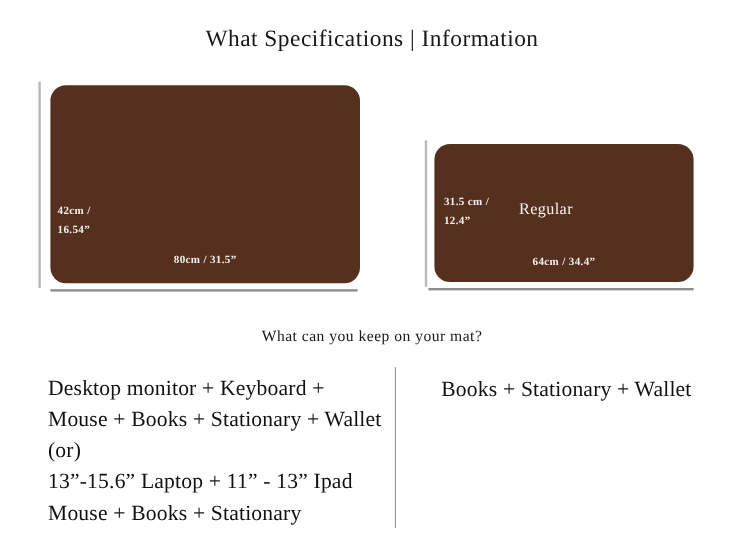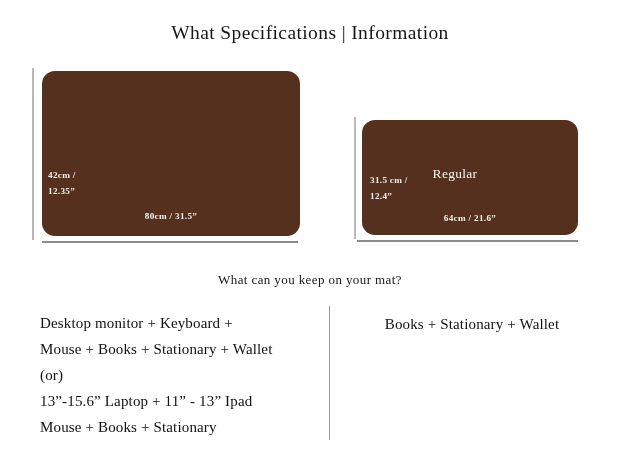--- a/index.html
+++ b/index.html
@@ -69,21 +69,21 @@
 
   
   #mat-large { left: 42px; top: 71px; width: 258px; height: 165px; }
   #mat-large-name { left: 42px; top: 145px; width: 258px; }
   #mat-large-height { left: 48px; top: 139px; margin-top: 28px; }
   #mat-large-width { left: 42px; top: 211px; width: 258px; text-align: center; }
 
   
   #mat-regular { left: 362px; top: 120px; width: 216px; height: 115px; }
   #mat-regular-name { left: 362px; top: 166px; width: 186px; }
-  #mat-regular-height { left: 370px; top: 172px; }
+  #mat-regular-height { left: 370px; top: 160px; }
   #mat-regular-width { left: 362px; top: 213px; width: 216px; text-align: center; }
 
   
   .guide-v {
     position: absolute;
     width: 2px;
     background: #b9b9b9;
   }
   .guide-h {
     position: absolute;
@@ -116,21 +116,21 @@
     width: 620px;
     height: 140px;
   }
   .usage-col {
     position: absolute;
     top: 0;
   }
   #usage-col-left  { left: 40px; width: 270px; text-align: left; }
   #usage-col-right { left: 348px; width: 248px; text-align: center; }
   .usage-line {
-    font-size: 15px;
+    font-size: 18px;
     line-height: 26px;
     letter-spacing: 0.15px;
     color: #111111;
     white-space: nowrap;
   }
   #usage-col-right .usage-line { line-height: 28px; }
   #column-divider {
     position: absolute;
     left: 329px;
     top: 306px;
@@ -145,34 +145,34 @@
 <div id="page">
 
   <div id="main-title">What Specifications | Information</div>
 
   <div id="guide-large-v" class="guide-v"></div>
   <div id="guide-large-h" class="guide-h"></div>
 
   <div id="mat-large" class="mat"></div>
   <div id="mat-large-height" class="mat-height">
     <div>42cm /</div>
-    <div>12.35”</div>
+    <div>16.54”</div>
   </div>
   <div id="mat-large-width" class="mat-width">80cm / 31.5”</div>
 
   <div id="guide-regular-v" class="guide-v"></div>
   <div id="guide-regular-h" class="guide-h"></div>
 
   <div id="mat-regular" class="mat"></div>
   <div id="mat-regular-height" class="mat-height">
     <div>31.5 cm /</div>
     <div>12.4”</div>
   </div>
   <div id="mat-regular-name" class="mat-name">Regular</div>
-  <div id="mat-regular-width" class="mat-width">64cm / 21.6”</div>
+  <div id="mat-regular-width" class="mat-width">64cm / 34.4”</div>
 
   <div id="section-heading">What can you keep on your mat?</div>
 
   <div id="column-divider"></div>
 
   <div id="usage-columns">
     <div id="usage-col-left" class="usage-col">
       <div class="usage-line">Desktop monitor + Keyboard +</div>
       <div class="usage-line">Mouse + Books + Stationary + Wallet</div>
       <div class="usage-line">(or)</div>

